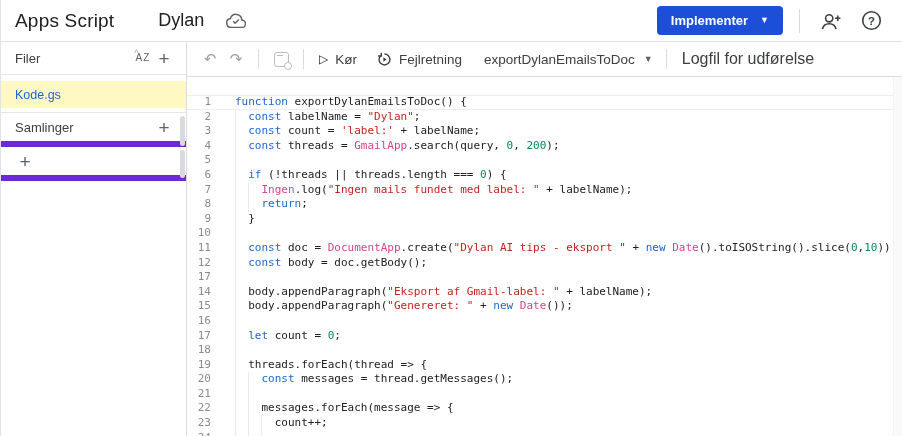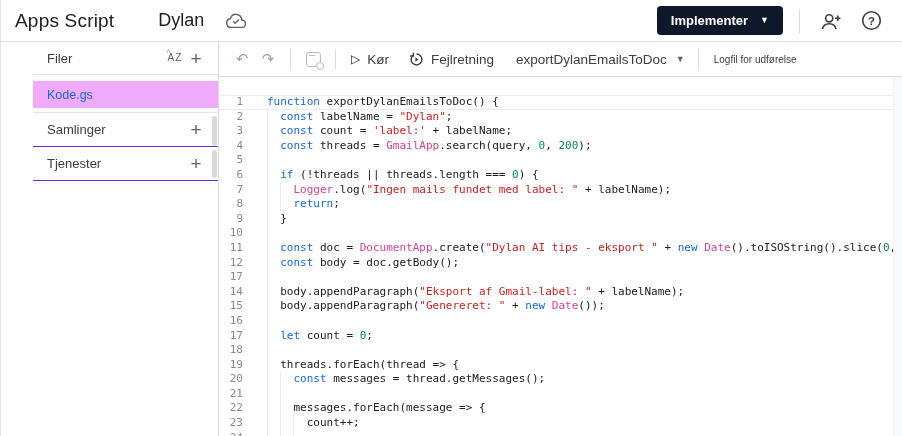--- a/index.html
+++ b/index.html
@@ -8,46 +8,46 @@
        border-left:1px solid #e0e3e7;}
   *,*:before,*:after{box-sizing:border-box;}
 
   
   .header{height:42px;display:flex;align-items:center;padding:0 16px 0 14px;
           border-bottom:1px solid #e0e3e7;background:#fff;}
   .logo{font-size:19px;color:#202124;letter-spacing:.2px;}
   .project-title{font-size:18px;color:#202124;margin-left:44px;}
   .cloud-wrap{margin-left:22px;display:flex;align-items:center;}
   .spacer{flex:1;}
-  .deploy-btn{background:#0f172a;color:#fff;height:29px;border:none;border-radius:4px;
+  .deploy-btn{background:#1d4ed8;color:#fff;height:29px;border:none;border-radius:4px;
               padding:0 14px;font-size:13px;font-weight:bold;display:flex;align-items:center;
               gap:12px;cursor:pointer;font-family:"Liberation Sans",sans-serif;}
   .deploy-caret{font-size:9px;line-height:1;}
   .hdr-sep{width:1px;height:24px;background:#dadce0;margin:0 18px 0 16px;}
   .hdr-icon{width:26px;height:26px;display:flex;align-items:center;justify-content:center;margin-right:14px;}
   .hdr-icon:last-child{margin-right:2px;}
 
   
-  .main{display:flex;height:394px;padding-left:32px;}
+  .main{display:flex;height:394px;}
 
   
   .sidebar{width:186px;flex:none;border-right:1px solid #dadce0;position:relative;background:#fff;}
   .files-header{height:33px;display:flex;align-items:center;padding:0 12px 0 14px;
                 border-bottom:1px solid #e4e7ea;}
   .files-header .title{font-size:13px;color:#3c4043;flex:1;}
   .sort-icon{position:relative;width:22px;height:16px;color:#5f6368;font-size:10px;
              letter-spacing:1px;text-align:center;line-height:16px;}
   .sort-icon .caret-up{position:absolute;left:2px;top:-6px;font-size:8px;color:#9aa0a6;}
   .plus-icon{font-size:19px;font-weight:300;color:#5f6368;line-height:1;width:20px;text-align:center;cursor:pointer;}
   .file-item{margin-top:6px;height:27px;display:flex;align-items:center;padding:0 14px;
              font-size:12.5px;cursor:pointer;}
-  .file-item.selected{background:#f0abfc;color:#1967d2;}
+  .file-item.selected{background:#fef9c3;color:#1967d2;}
   .file-gap{height:5px;border-bottom:1px solid #e4e7ea;}
   .side-row{height:34px;display:flex;align-items:center;padding:0 12px 0 14px;
-            border-bottom:1px solid #6d28d9;font-size:13px;color:#3c4043;cursor:pointer;}
+            border-bottom:6px solid #6d28d9;font-size:13px;color:#3c4043;cursor:pointer;}
   .side-row .lbl{flex:1;}
   .side-scroll{position:absolute;right:1px;width:5px;background:#d8dadd;border-radius:3px;}
   .side-scroll.s1{top:74px;height:30px;}
   .side-scroll.s2{top:108px;height:28px;}
 
   
   .editor-col{flex:1;display:flex;flex-direction:column;min-width:0;}
   .toolbar{height:35px;flex:none;border-bottom:1px solid #dadce0;display:flex;align-items:center;
            padding:0 10px;background:#fff;}
   .tb-icon{width:26px;height:26px;display:flex;align-items:center;justify-content:center;
@@ -57,21 +57,21 @@
   .save-icon:before{content:"";position:absolute;left:2px;top:2px;width:6px;height:1.6px;background:#b9bdc2;}
   .save-icon:after{content:"";position:absolute;right:-4px;bottom:-4px;width:8px;height:8px;
                    border:1.4px solid #b9bdc2;border-radius:50%;background:#fff;}
   .tb-btn{display:flex;align-items:center;gap:7px;font-size:13.5px;color:#3c4043;cursor:pointer;
           padding:0 6px;height:100%;}
   .play-glyph{font-size:12px;color:#202124;line-height:1;}
   .tb-btn + .tb-btn{margin-left:8px;}
   .fn-select{display:flex;align-items:center;gap:9px;font-size:13.5px;color:#3c4043;cursor:pointer;
              margin-left:12px;padding:0 4px;height:100%;justify-content:flex-end;}
   .fn-caret{font-size:9px;color:#5f6368;}
-  .log-link{font-size:10px;color:#3c4043;cursor:pointer;padding:0 6px;}
+  .log-link{font-size:16px;color:#3c4043;cursor:pointer;padding:0 6px;}
 
   
   .code-area{flex:1;position:relative;overflow:hidden;background:#fff;padding-top:18px;}
   .line{display:flex;height:14.6px;line-height:14.6px;white-space:pre;
         font-family:"DejaVu Sans Mono","Liberation Mono",monospace;font-size:11px;}
   .line.active{box-shadow:inset 0 1px 0 #ecedef, inset 0 -1px 0 #ecedef;}
   .ln{flex:none;width:24px;text-align:right;color:#878c91;user-select:none;}
   .code{margin-left:24px;position:relative;color:#202124;}
   .guide{position:absolute;top:0;bottom:0;width:1px;background:#e8eaed;}
   .tk-kw{color:#1967d2;}
@@ -129,21 +129,20 @@
       </div>
       <div class="file-item selected">
         <span>Kode.gs</span>
       </div>
       <div class="file-gap"></div>
       <div class="side-row">
         <span class="lbl">Samlinger</span>
         <span class="plus-icon">+</span>
       </div>
       <div class="side-row">
-        <span class="lbl">Tjenester</span>
         <span class="plus-icon">+</span>
       </div>
       <div class="side-scroll s1"></div>
       <div class="side-scroll s2"></div>
     </div>
 
     <div class="editor-col">
 
       <div class="toolbar">
         <div class="tb-icon">
@@ -180,21 +179,21 @@
       </div>
 
       <div class="code-area">
         <div>
             <div class="line active"><span class="ln">1</span><span class="code"><span class="tk-kw">function</span><span class="tk-txt"> exportDylanEmailsToDoc() {</span></span></div>
             <div class="line"><span class="ln">2</span><span class="code"><i class="guide" style="left: 0ch;"></i><span class="tk-txt">  </span><span class="tk-kw">const</span><span class="tk-txt"> labelName = </span><span class="tk-str">"Dylan"</span><span class="tk-txt">;</span></span></div>
             <div class="line"><span class="ln">3</span><span class="code"><i class="guide" style="left: 0ch;"></i><span class="tk-txt">  </span><span class="tk-kw">const</span><span class="tk-txt"> count = </span><span class="tk-str">'label:'</span><span class="tk-txt"> + labelName;</span></span></div>
             <div class="line"><span class="ln">4</span><span class="code"><i class="guide" style="left: 0ch;"></i><span class="tk-txt">  </span><span class="tk-kw">const</span><span class="tk-txt"> threads = </span><span class="tk-cls">GmailApp</span><span class="tk-txt">.search(query, </span><span class="tk-num">0</span><span class="tk-txt">, </span><span class="tk-num">200</span><span class="tk-txt">);</span></span></div>
             <div class="line"><span class="ln">5</span><span class="code"><i class="guide" style="left: 0ch;"></i></span></div>
             <div class="line"><span class="ln">6</span><span class="code"><i class="guide" style="left: 0ch;"></i><span class="tk-txt">  </span><span class="tk-kw">if</span><span class="tk-txt"> (!threads || threads.length === </span><span class="tk-num">0</span><span class="tk-txt">) {</span></span></div>
-            <div class="line"><span class="ln">7</span><span class="code"><i class="guide" style="left: 0ch;"></i><i class="guide" style="left: 2ch;"></i><span class="tk-txt">    </span><span class="tk-cls">Logger</span><span class="tk-txt">.log(</span><span class="tk-str">"Ingen mails fundet med label: "</span><span class="tk-txt"> + labelName);</span></span></div>
+            <div class="line"><span class="ln">7</span><span class="code"><i class="guide" style="left: 0ch;"></i><i class="guide" style="left: 2ch;"></i><span class="tk-txt">    </span><span class="tk-cls">Ingen</span><span class="tk-txt">.log(</span><span class="tk-str">"Ingen mails fundet med label: "</span><span class="tk-txt"> + labelName);</span></span></div>
             <div class="line"><span class="ln">8</span><span class="code"><i class="guide" style="left: 0ch;"></i><i class="guide" style="left: 2ch;"></i><span class="tk-txt">    </span><span class="tk-kw">return</span><span class="tk-txt">;</span></span></div>
             <div class="line"><span class="ln">9</span><span class="code"><i class="guide" style="left: 0ch;"></i><span class="tk-txt">  }</span></span></div>
             <div class="line"><span class="ln">10</span><span class="code"><i class="guide" style="left: 0ch;"></i></span></div>
             <div class="line"><span class="ln">11</span><span class="code"><i class="guide" style="left: 0ch;"></i><span class="tk-txt">  </span><span class="tk-kw">const</span><span class="tk-txt"> doc = </span><span class="tk-cls">DocumentApp</span><span class="tk-txt">.create(</span><span class="tk-str">"Dylan AI tips - eksport "</span><span class="tk-txt"> + </span><span class="tk-kw">new</span><span class="tk-txt"> </span><span class="tk-cls">Date</span><span class="tk-txt">().toISOString().slice(</span><span class="tk-num">0</span><span class="tk-txt">,</span><span class="tk-num">10</span><span class="tk-txt">));</span></span></div>
             <div class="line"><span class="ln">12</span><span class="code"><i class="guide" style="left: 0ch;"></i><span class="tk-txt">  </span><span class="tk-kw">const</span><span class="tk-txt"> body = doc.getBody();</span></span></div>
             <div class="line"><span class="ln">17</span><span class="code"><i class="guide" style="left: 0ch;"></i></span></div>
             <div class="line"><span class="ln">14</span><span class="code"><i class="guide" style="left: 0ch;"></i><span class="tk-txt">  body.appendParagraph(</span><span class="tk-str">"Eksport af Gmail-label: "</span><span class="tk-txt"> + labelName);</span></span></div>
             <div class="line"><span class="ln">15</span><span class="code"><i class="guide" style="left: 0ch;"></i><span class="tk-txt">  body.appendParagraph(</span><span class="tk-str">"Genereret: "</span><span class="tk-txt"> + </span><span class="tk-kw">new</span><span class="tk-txt"> </span><span class="tk-cls">Date</span><span class="tk-txt">());</span></span></div>
             <div class="line"><span class="ln">16</span><span class="code"><i class="guide" style="left: 0ch;"></i></span></div>
             <div class="line"><span class="ln">17</span><span class="code"><i class="guide" style="left: 0ch;"></i><span class="tk-txt">  </span><span class="tk-kw">let</span><span class="tk-txt"> count = </span><span class="tk-num">0</span><span class="tk-txt">;</span></span></div>

